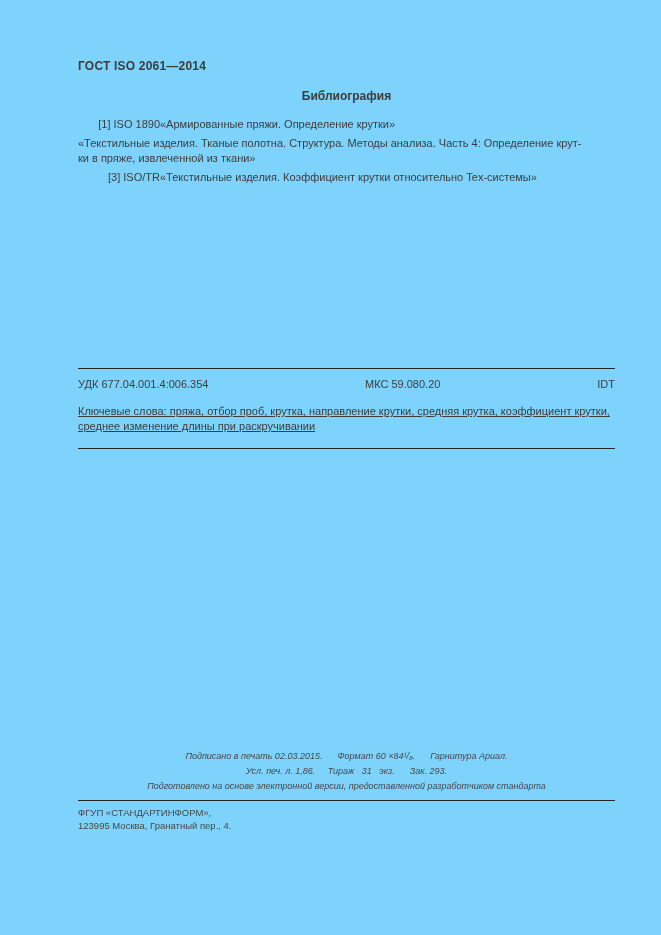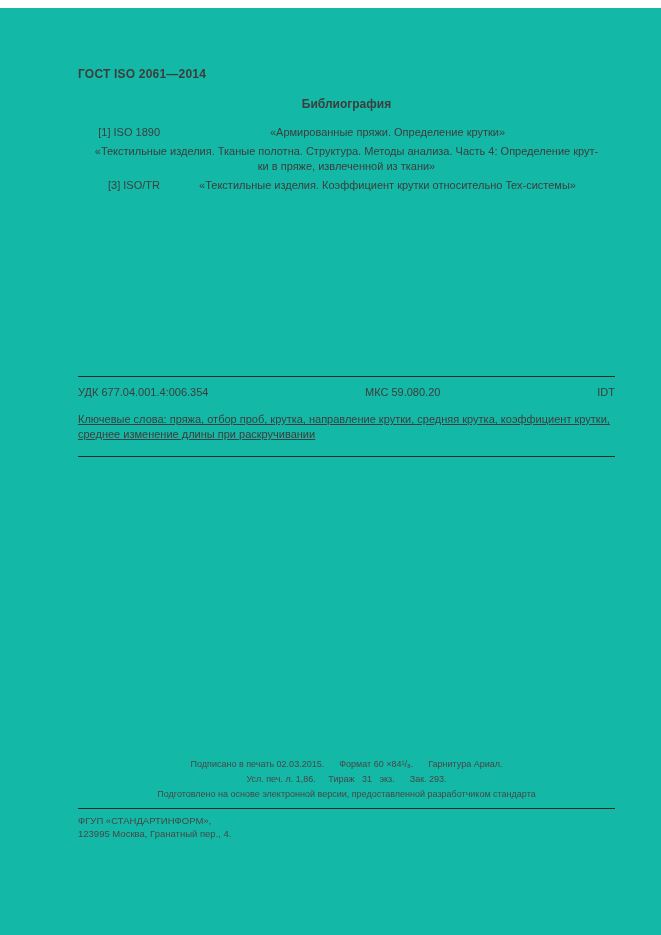--- a/index.html
+++ b/index.html
@@ -11,22 +11,21 @@
     width: 661px;
     height: 935px;
     position: relative;
     font-family: "Liberation Sans", sans-serif;
     color: #3d3d3d;
     overflow: hidden;
   }
   .page {
     position: absolute;
     inset: 0;
-    background: #14b8a6;
-    margin-top: 8px;
+    background: #7dd3fc;
   }
   .doc-code {
     position: absolute;
     left: 78px;
     top: 59px;
     font-size: 12px;
     font-weight: bold;
     letter-spacing: 0.2px;
   }
   .section-title {
@@ -51,21 +50,20 @@
     margin-bottom: 4px;
   }
   .bib-ref {
     flex: none;
     width: 82px;
     text-align: right;
   }
   .bib-text {
     flex: 1;
     white-space: pre-line;
-    text-align: center;
   }
   .rule {
     position: absolute;
     left: 78px;
     width: 537px;
     border-top: 1px solid #262626;
     height: 0;
   }
   .rule-1 { top: 368px; }
   .rule-2 { top: 448px; }
@@ -93,20 +91,21 @@
   }
   .imprint {
     position: absolute;
     left: 78px;
     top: 749px;
     width: 537px;
     text-align: center;
     font-size: 9px;
     line-height: 15px;
     color: #474747;
+    font-style: italic;
   }
   .imprint-line { white-space: pre-wrap; }
   .publisher {
     position: absolute;
     left: 78px;
     top: 806px;
     width: 537px;
     font-size: 9.5px;
     line-height: 13px;
     color: #474747;

